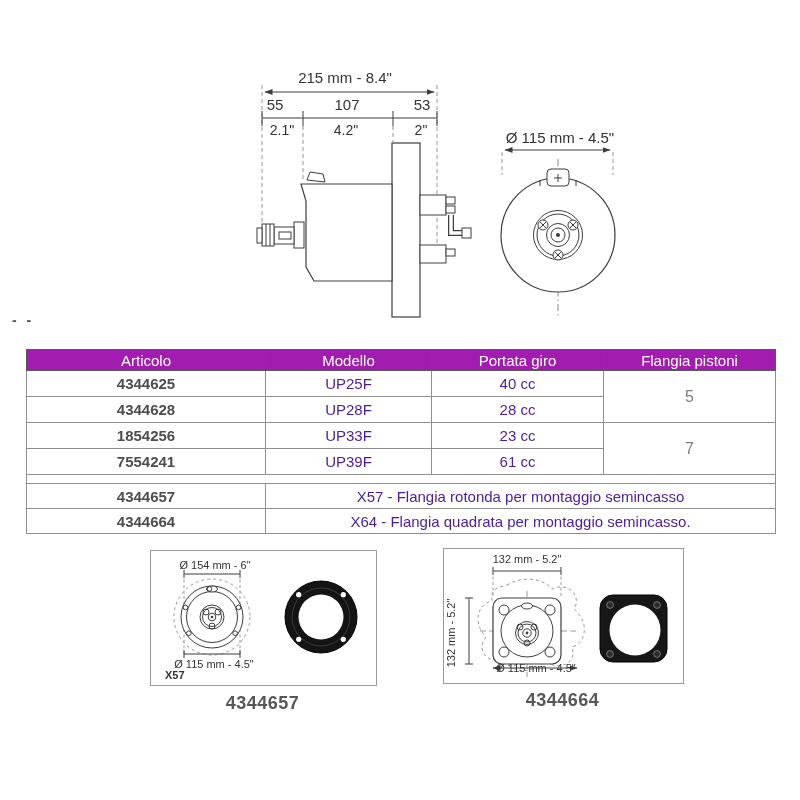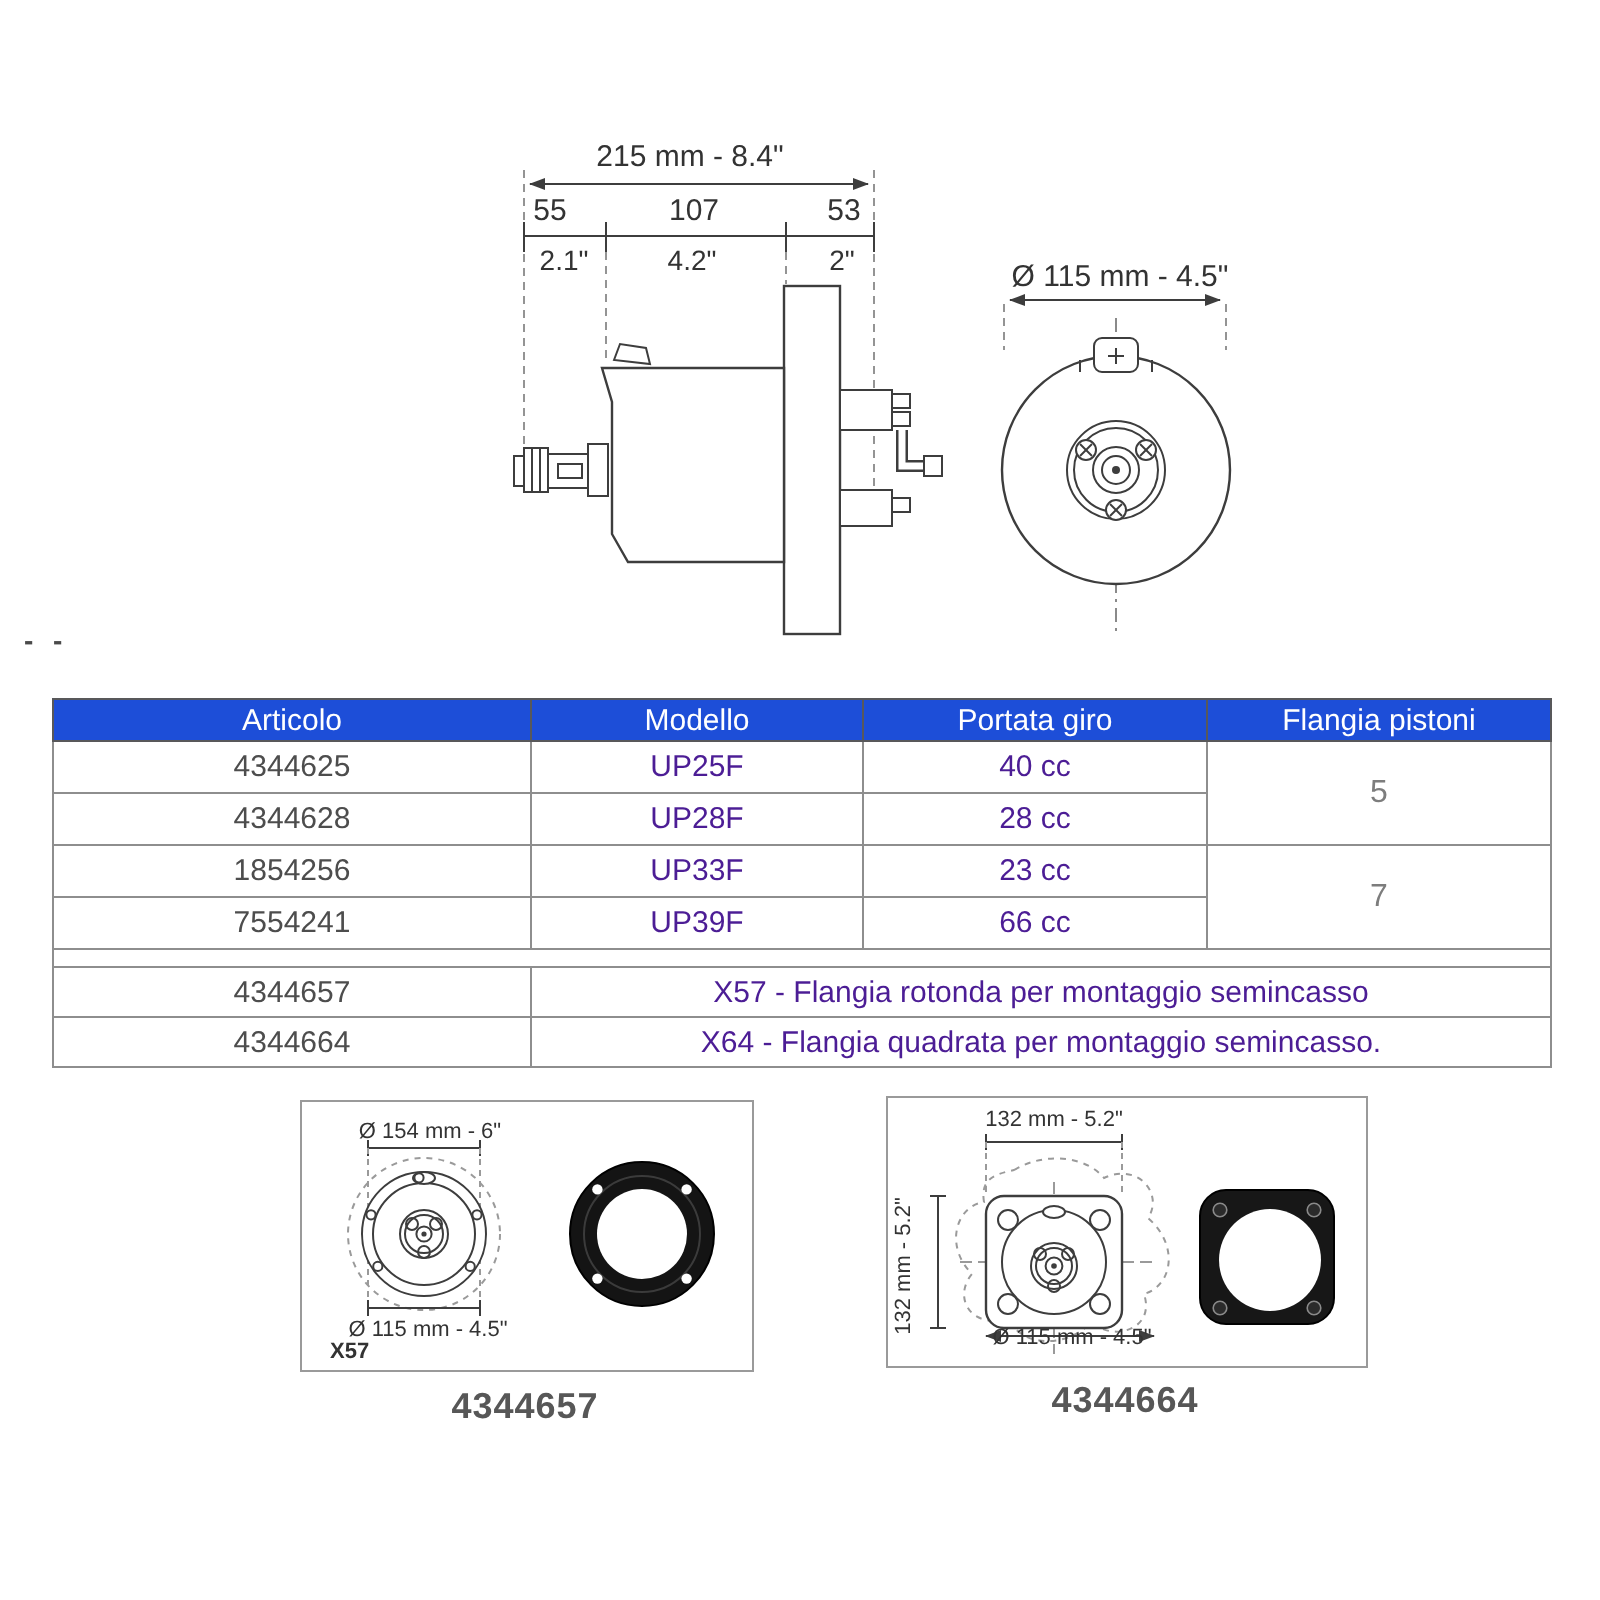--- a/index.html
+++ b/index.html
@@ -3,27 +3,27 @@
 <meta charset="utf-8">
 <style>
   html,body{margin:0;padding:0;background:#fff;}
   .page{position:relative;width:800px;height:800px;background:#fff;overflow:hidden;
         font-family:"Liberation Sans", sans-serif;}
   .stray{position:absolute;left:12px;top:312px;font-size:14px;font-weight:bold;
          color:#4a4a4a;letter-spacing:3px;}
   
   .spec-table{position:absolute;left:26px;top:349px;width:749px;border-collapse:collapse;
               table-layout:fixed;}
-  .spec-table th{background:#1d4ed8;color:#fff;font-weight:normal;font-size:15px;
+  .spec-table th{background:#a21caf;color:#fff;font-weight:normal;font-size:15px;
                  height:20px;border:1px solid #58585a;padding:0;}
   .spec-table td{border:1px solid #8e8e8e;text-align:center;font-size:15px;
                  color:#4c1d95;padding:0;background:#fff;}
   .spec-table tr.model-row td{height:25px;}
   .spec-table tr.flange-row td{height:24px;}
-  .spec-table td.art{font-weight:normal;color:#4d4d4d;}
+  .spec-table td.art{font-weight:bold;color:#4d4d4d;}
   .spec-table td.pistoni{font-size:16px;color:#7d7d7d;}
   .spec-table tr.spacer td{height:8px;border-left:1px solid #8e8e8e;
                  border-right:1px solid #8e8e8e;border-top:1px solid #8e8e8e;
                  border-bottom:1px solid #8e8e8e;}
   .spec-table{border:1px solid #8e8e8e;}
   
   .top-drawing{position:absolute;left:230px;top:55px;width:460px;height:285px;}
   .flange-box{position:absolute;border:1px solid #9a9a9a;background:#fff;}
   .box-x57{left:150px;top:550px;width:225px;height:134px;}
   .box-x64{left:443px;top:548px;width:239px;height:134px;}
@@ -155,21 +155,21 @@
       </tr>
       <tr class="model-row">
         <td class="art">1854256</td>
         <td>UP33F</td>
         <td>23 cc</td>
         <td class="pistoni" rowspan="2">7</td>
       </tr>
       <tr class="model-row">
         <td class="art">7554241</td>
         <td>UP39F</td>
-        <td>66 cc</td>
+        <td>61 cc</td>
       </tr>
       <tr class="spacer">
         <td colspan="4"></td>
       </tr>
       <tr class="flange-row">
         <td class="art">4344657</td>
         <td colspan="3">X57 - Flangia rotonda per montaggio semincasso</td>
       </tr>
       <tr class="flange-row">
         <td class="art">4344664</td>

